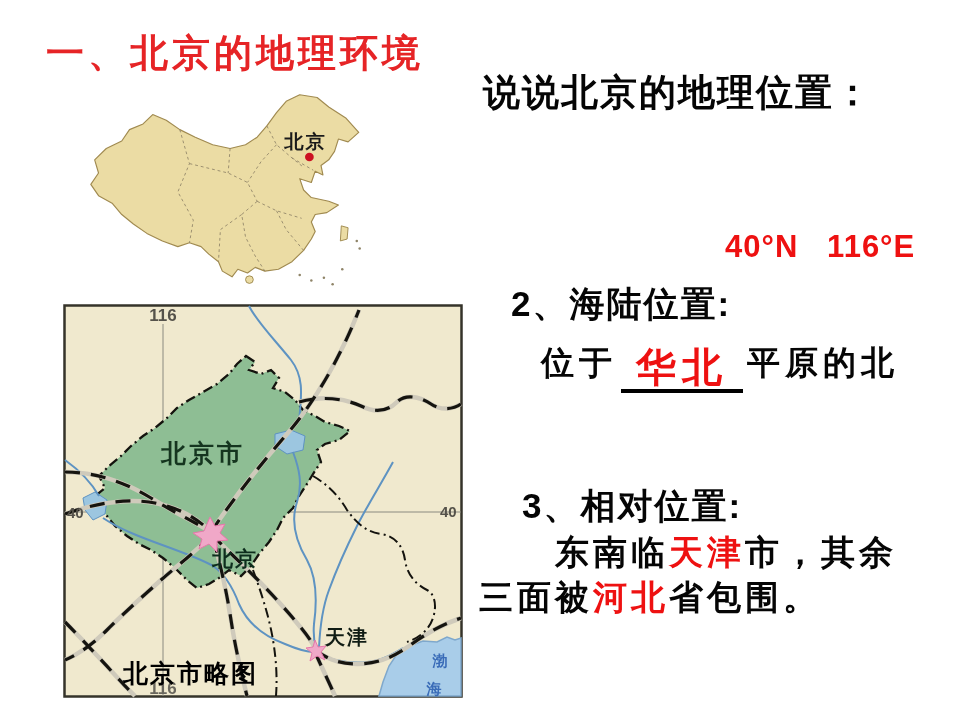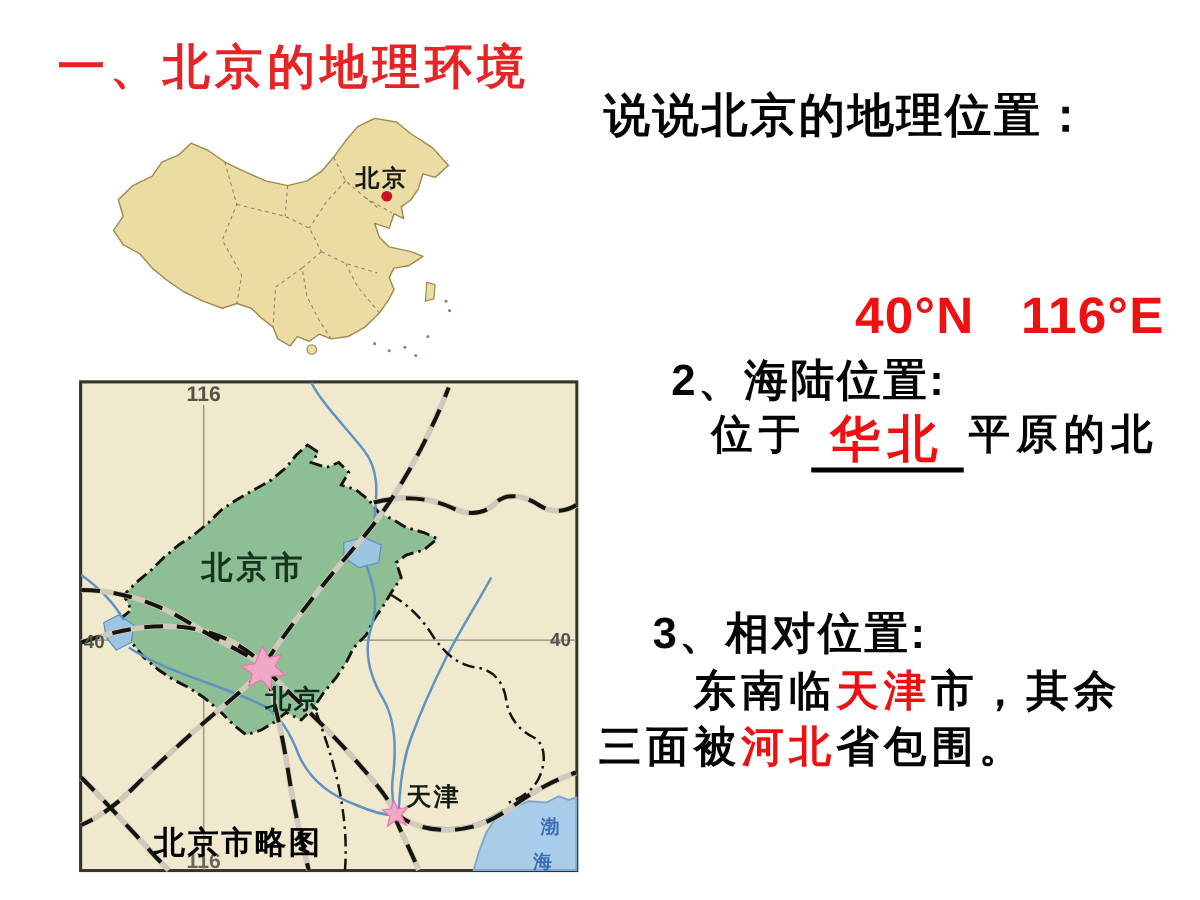--- a/index.html
+++ b/index.html
@@ -5,25 +5,25 @@
   html,body { margin:0; padding:0; background:#ffffff; }
   .slide {
     position:relative; width:960px; height:720px; background:#ffffff;
     font-family:"Liberation Sans", sans-serif; font-weight:bold; overflow:hidden;
   }
   .abs { position:absolute; white-space:nowrap; }
   .title { left:46px; top:28px; font-size:38px; color:#e62426; letter-spacing:4px; }
   .heading { left:483px; top:68px; font-size:37px; color:#050505; letter-spacing:2px; }
   .sec-label { font-size:35px; color:#050505; letter-spacing:2px; }
   .lbl1 { left:523px; top:170px; }
-  .lbl2 { left:537px; top:281px; }
+  .lbl2 { left:511px; top:281px; }
   .lbl3 { left:522px; top:483px; }
-  .answer1 { left:684px; top:229px; font-size:41px; color:#ee1111; letter-spacing:1px; white-space:pre; }
+  .answer1 { left:725px; top:229px; font-size:31px; color:#ee1111; letter-spacing:1px; white-space:pre; }
   .fill-line { font-size:33px; color:#050505; letter-spacing:5px; }
-  .fl1 { left:541px; top:325px;margin-left:28px; }
+  .fl1 { left:541px; top:341px; }
   .fl2 { left:494px; top:399px; }
   .blank {
     display:inline-block; border-bottom:4px solid #000; color:#ee1111;
     font-size:40px; line-height:1.0; padding:0 15px 2px 15px; margin:0 4px;
     vertical-align:-7px; letter-spacing:6px; text-align:center;
   }
   .rel-line { font-size:34px; color:#050505; letter-spacing:4px; }
   .rl1 { left:555px; top:530px; }
   .rl2 { left:479px; top:575px; }
   .red { color:#ee1111; }

